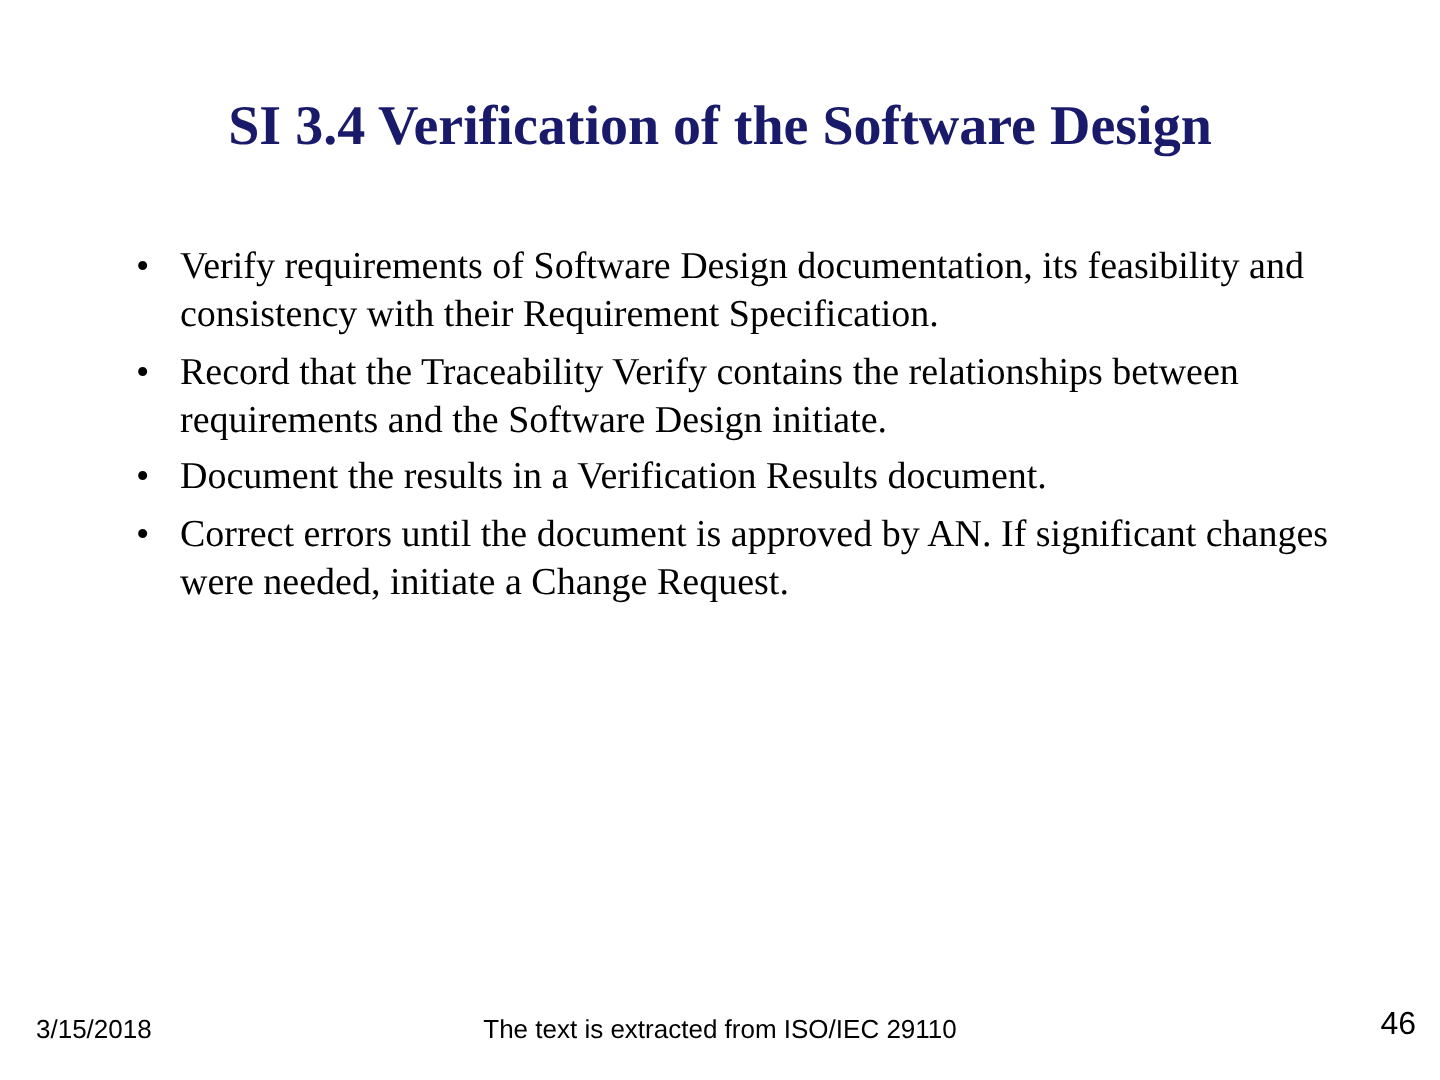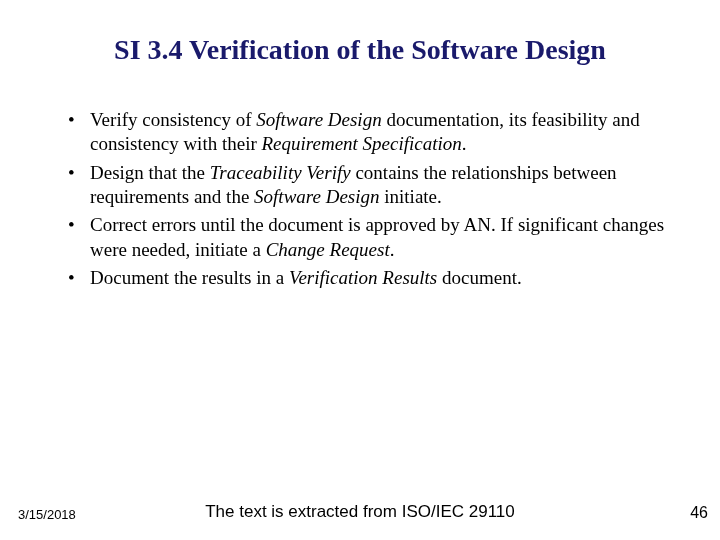--- a/index.html
+++ b/index.html
@@ -1,43 +1,43 @@
 <!DOCTYPE html>
 <html><head>
 <meta charset="utf-8">
 <style>
   * { margin: 0; padding: 0; box-sizing: border-box; }
   html, body { width: 720px; height: 540px; background: #fff; font-family: "Times New Roman", Times, serif; color: #000; }
   .slide { position: relative; width: 720px; height: 540px; padding: 28px 40px 20px 40px; }
-  .title { text-align: center; font-size: 28px; font-weight: bold; color: #1a1a6b; margin-top: 6px; margin-bottom: 42px; }
+  .title { text-align: center; font-size: 28px; font-weight: bold; color: #1a1a6b; margin-top: 20px; margin-bottom: 42px; }
   .bullets { list-style: none; padding-left: 28px; }
   .bullets li { position: relative; font-size: 19px; line-height: 1.28; margin-bottom: 4px; padding-left: 22px; }
   .bullets li::before { content: "•"; position: absolute; left: 0; top: 0; font-size: 19px; }
-  .italic { font-style: italic; }
+  .italic { }
   .footer-date { position: absolute; left: 18px; bottom: 18px; font-family: Arial, Helvetica, sans-serif; font-size: 13px; color: #000; }
-  .footer-note { position: absolute; left: 0; right: 0; bottom: 18px; text-align: center; font-family: Arial, Helvetica, sans-serif; font-size: 17px; color: #000; }
+  .footer-note { position: absolute; left: 0; right: 0; bottom: 18px; text-align: center; font-family: Arial, Helvetica, sans-serif; font-size: 13px; color: #000; }
   .footer-page { position: absolute; right: 12px; bottom: 18px; font-family: Arial, Helvetica, sans-serif; font-size: 16px; color: #000; }
 </style>
 </head>
 <body>
 
 <div class="slide">
   <h1 class="title">SI 3.4 Verification of the Software Design</h1>
 
   <ul class="bullets">
     <li>
-      <span>Verify consistency of </span><span class="italic">Software Design</span><span> documentation, its feasibility and consistency with their </span><span class="italic">Requirement Specification</span><span>.</span>
+      <span>Verify requirements of </span><span class="italic">Software Design</span><span> documentation, its feasibility and consistency with their </span><span class="italic">Requirement Specification</span><span>.</span>
     </li>
     <li>
-      <span>Design that the </span><span class="italic">Traceability Verify</span><span> contains the relationships between requirements and the </span><span class="italic">Software Design</span><span> initiate.</span>
+      <span>Record that the </span><span class="italic">Traceability Verify</span><span> contains the relationships between requirements and the </span><span class="italic">Software Design</span><span> initiate.</span>
+    </li>
+    <li>
+      <span>Document the results in a </span><span class="italic">Verification Results</span><span> document.</span>
     </li>
     <li>
       <span>Correct errors until the document is approved by AN.  If significant changes were needed, initiate a </span><span class="italic">Change Request</span><span>.</span>
-    </li>
-    <li>
-      <span>Document the results in a </span><span class="italic">Verification Results</span><span> document.</span>
     </li>
   </ul>
 
   <div class="footer-date">3/15/2018</div>
   <div class="footer-note">The text is extracted from ISO/IEC 29110</div>
   <div class="footer-page">46</div>
 </div>
 
 </body></html>

